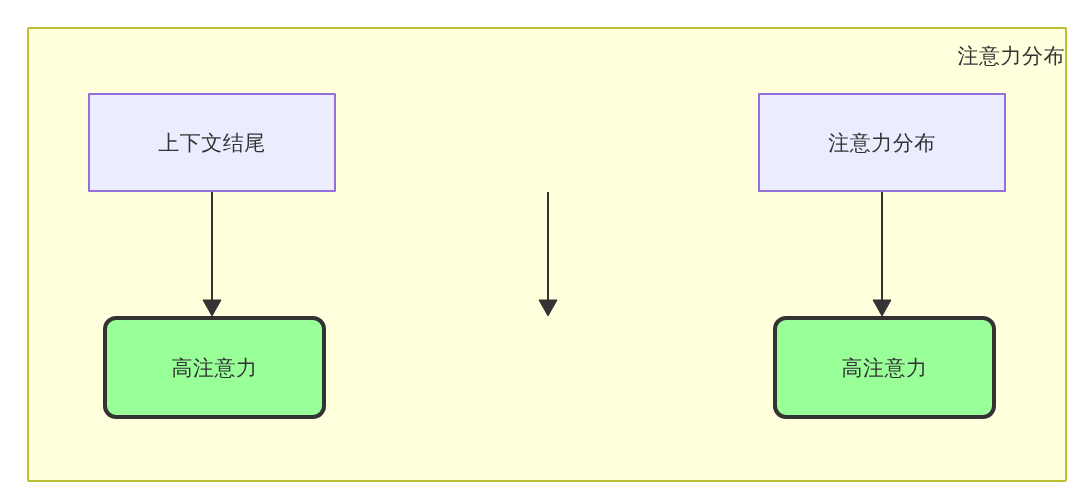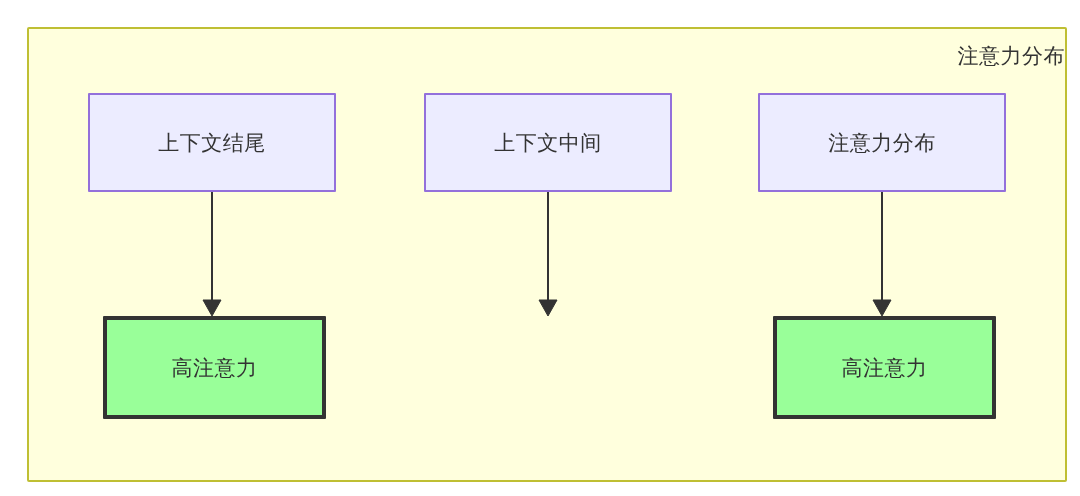--- a/index.html
+++ b/index.html
@@ -75,21 +75,21 @@
   }
   .node.context.ctx0 { left: 88px;  top: 93px; }
   .node.context.ctx1 { left: 424px; top: 93px; }
   .node.context.ctx2 { left: 758px; top: 93px; }
 
   
   .node.attention {
     width: 223px;
     height: 103px;
     border: 4px solid #333333;
-    border-radius: 1px;
+    border-radius: 13px;
     font-family: Liberation Serif, serif;
   }
   .node.attention.att0 { left: 103px; top: 316px; background: #99ff99; }
   .node.attention.att1 { left: 439px; top: 316px; background: #ff9999; }
   .node.attention.att2 { left: 773px; top: 316px; background: #99ff99; }
 
   
   .edge-layer {
     position: absolute;
     left: 0;
@@ -119,23 +119,20 @@
       <polygon points="539,300 557,300 548,316" stroke-width="1"></polygon>
 
       <line x1="882" y1="192" x2="882" y2="302" stroke-width="2"></line>
       <polygon points="873,300 891,300 882,316" stroke-width="1"></polygon>
     </g>
   </svg>
 
   <div class="node context ctx0">
     <span class="node-label">上下文结尾</span>
   </div>
-  <div class="node context ctx1">
-    <span class="node-label">上下文中间</span>
-  </div>
   <div class="node context ctx2">
     <span class="node-label">注意力分布</span>
   </div>
 
   <div class="node attention att0">
     <span class="node-label">高注意力</span>
   </div>
   <div class="node attention att2">
     <span class="node-label">高注意力</span>
   </div>

